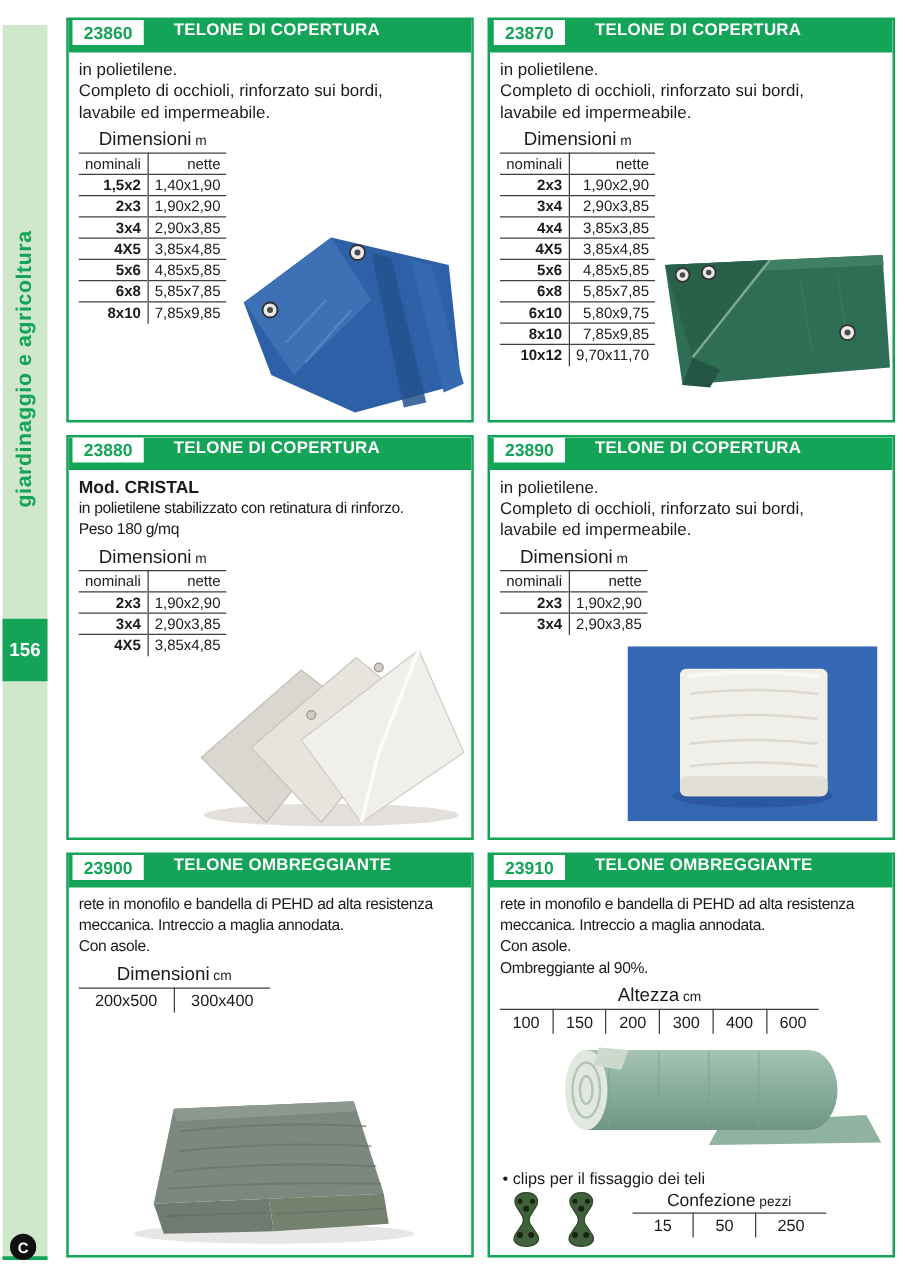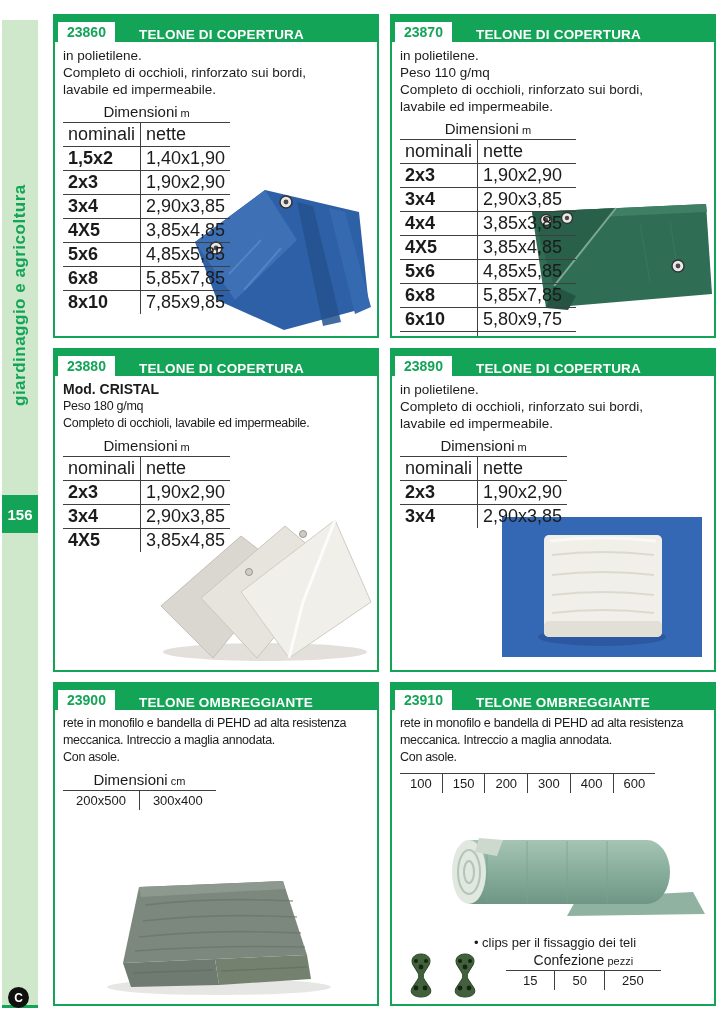--- a/index.html
+++ b/index.html
@@ -21,59 +21,59 @@
     position:absolute;left:2px;top:20px;width:36px;height:988px;
     background:var(--sidebar-bg);border-bottom:3px solid var(--green);
   }
   .sidebar-label{
     position:absolute;top:95px;left:0;width:36px;height:360px;
     writing-mode:vertical-rl;transform:rotate(180deg);
     text-align:center;line-height:36px;
     font-weight:bold;font-size:17px;letter-spacing:.5px;color:var(--green);
   }
   .page-badge{
-    position:absolute;top:475px;left:0;width:36px;height:38px;
+    position:absolute;top:475px;left:0;width:36px;height:50px;
     background:var(--green);color:#fff;font-weight:bold;font-size:15px;
     display:flex;align-items:center;justify-content:center;
   }
   .logo{
     position:absolute;left:8px;bottom:16px;width:21px;height:21px;border-radius:50%;
     background:#101010;color:#fff;font-weight:bold;font-size:12px;
     display:flex;align-items:center;justify-content:center;
   }
   
   .grid{
     position:absolute;left:53px;top:14px;width:663px;
     display:grid;grid-template-columns:326px 326px;grid-auto-rows:324px;
     column-gap:11px;row-gap:10px;
   }
   .panel{
     position:relative;border:2px solid var(--green);background:#fff;overflow:hidden;
   }
   .phead{
-    height:26px;background:var(--green);display:flex;align-items:flex-end;
+    height:26px;background:var(--green);display:flex;align-items:flex-start;
   }
   .pcode{
     margin-left:3px;background:#fff;color:var(--green);
     font-weight:bold;font-size:14px;padding:1px 9px;line-height:18px;
   }
   .ptitle{
     color:#fff;font-weight:bold;font-size:13.5px;margin-left:24px;letter-spacing:.2px;
   }
   .desc{padding:5px 8px 0 8px;font-size:13.5px;line-height:17px;position:relative;z-index:2;}
   .desc-sm{font-size:12.5px;letter-spacing:-0.3px;}
   .bold-line{font-weight:bold;font-size:14px;letter-spacing:0;}
   
   .dim{display:inline-block;margin:5px 0 0 8px;text-align:center;position:relative;z-index:2;background:transparent;}
   .dim-caption{font-size:15px;}
   .unit{font-size:11px;margin-left:3px;}
   table.t{border-collapse:collapse;margin-top:2px;}
   .t td{
-    border-top:1px solid var(--line);font-size:18px;padding:1px 5px;height:17px;
-    text-align:left;white-space:nowrap;
+    border-top:1px solid var(--line);font-size:12px;padding:1px 5px;height:17px;
+    text-align:right;white-space:nowrap;
   }
   .t td:first-child{border-right:1px solid var(--line);min-width:46px;}
   .t td:last-child{min-width:62px;}
   .t tr.b td:first-child{font-weight:bold;}
   table.opts{border-collapse:collapse;margin-top:2px;}
   .opts td{
     border-top:1px solid var(--line);font-size:13px;padding:2px 13px;height:17px;
     text-align:right;white-space:nowrap;
   }
   .opts td:not(:last-child){border-right:1px solid var(--line);}
@@ -82,21 +82,21 @@
   .img{position:absolute;z-index:1;}
   .img-s0{right:2px;bottom:4px;}
   .img-s1{right:0;bottom:14px;}
   .img-s2{right:2px;bottom:6px;}
   .img-s3{left:110px;top:167px;}
   .img-s4{left:32px;top:183px;}
   .img-s5{left:35px;top:146px;}
   
   .accessories{position:absolute;left:10px;right:6px;top:250px;z-index:2;}
   .acc-title{font-weight:bold;font-size:13.5px;}
-  .acc-bullet{font-size:13px;margin-top:1px;text-align:center;}
+  .acc-bullet{font-size:13px;margin-top:1px;}
   .acc-row{display:flex;align-items:flex-start;margin-top:2px;}
   .clips{display:flex;gap:14px;margin-left:4px;}
   .conf{margin-left:26px;text-align:center;}
   .conf .dim-caption{font-size:14px;}
   .conf .opts td{padding:2px 17px;}
 </style>
 </head>
 <body>
 
 <div class="sidebar">
@@ -169,21 +169,20 @@
     </svg>
   </section>
 
   <section class="panel">
     <div class="phead">
       <span class="pcode">23870</span>
       <span class="ptitle">TELONE DI COPERTURA</span>
     </div>
     <div class="desc">
       <div>in polietilene.</div>
-      <div>Peso 110 g/mq</div>
       <div>Completo di occhioli, rinforzato sui bordi,</div>
       <div>lavabile ed impermeabile.</div>
     </div>
     <div class="dim">
       <div class="dim-caption"><span>Dimensioni</span><span class="unit">m</span></div>
       <table class="t">
         <tbody>
             <tr class="h">
               <td>nominali</td>
               <td>nette</td>
@@ -243,22 +242,22 @@
     </svg>
   </section>
 
   <section class="panel">
     <div class="phead">
       <span class="pcode">23880</span>
       <span class="ptitle">TELONE DI COPERTURA</span>
     </div>
     <div class="desc desc-sm">
       <div class="bold-line">Mod. CRISTAL</div>
+      <div>in polietilene stabilizzato con retinatura di rinforzo.</div>
       <div>Peso 180 g/mq</div>
-      <div>Completo di occhioli, lavabile ed impermeabile.</div>
     </div>
     <div class="dim">
       <div class="dim-caption"><span>Dimensioni</span><span class="unit">m</span></div>
       <table class="t">
         <tbody>
             <tr class="h">
               <td>nominali</td>
               <td>nette</td>
             </tr>
         <tr class="b">
@@ -360,22 +359,24 @@
 
   <section class="panel">
     <div class="phead">
       <span class="pcode">23910</span>
       <span class="ptitle">TELONE OMBREGGIANTE</span>
     </div>
     <div class="desc desc-sm">
       <div>rete in monofilo e bandella di PEHD ad alta resistenza</div>
       <div>meccanica. Intreccio a maglia annodata.</div>
       <div>Con asole.</div>
-    </div>
-    <div class="dim">
+      <div>Ombreggiante al 90%.</div>
+    </div>
+    <div class="dim">
+      <div class="dim-caption"><span>Altezza</span><span class="unit">cm</span></div>
       <table class="opts narrow">
         <tbody>
             <tr>
           <td>100</td>
           <td>150</td>
           <td>200</td>
           <td>300</td>
           <td>400</td>
           <td>600</td>
         </tr>

